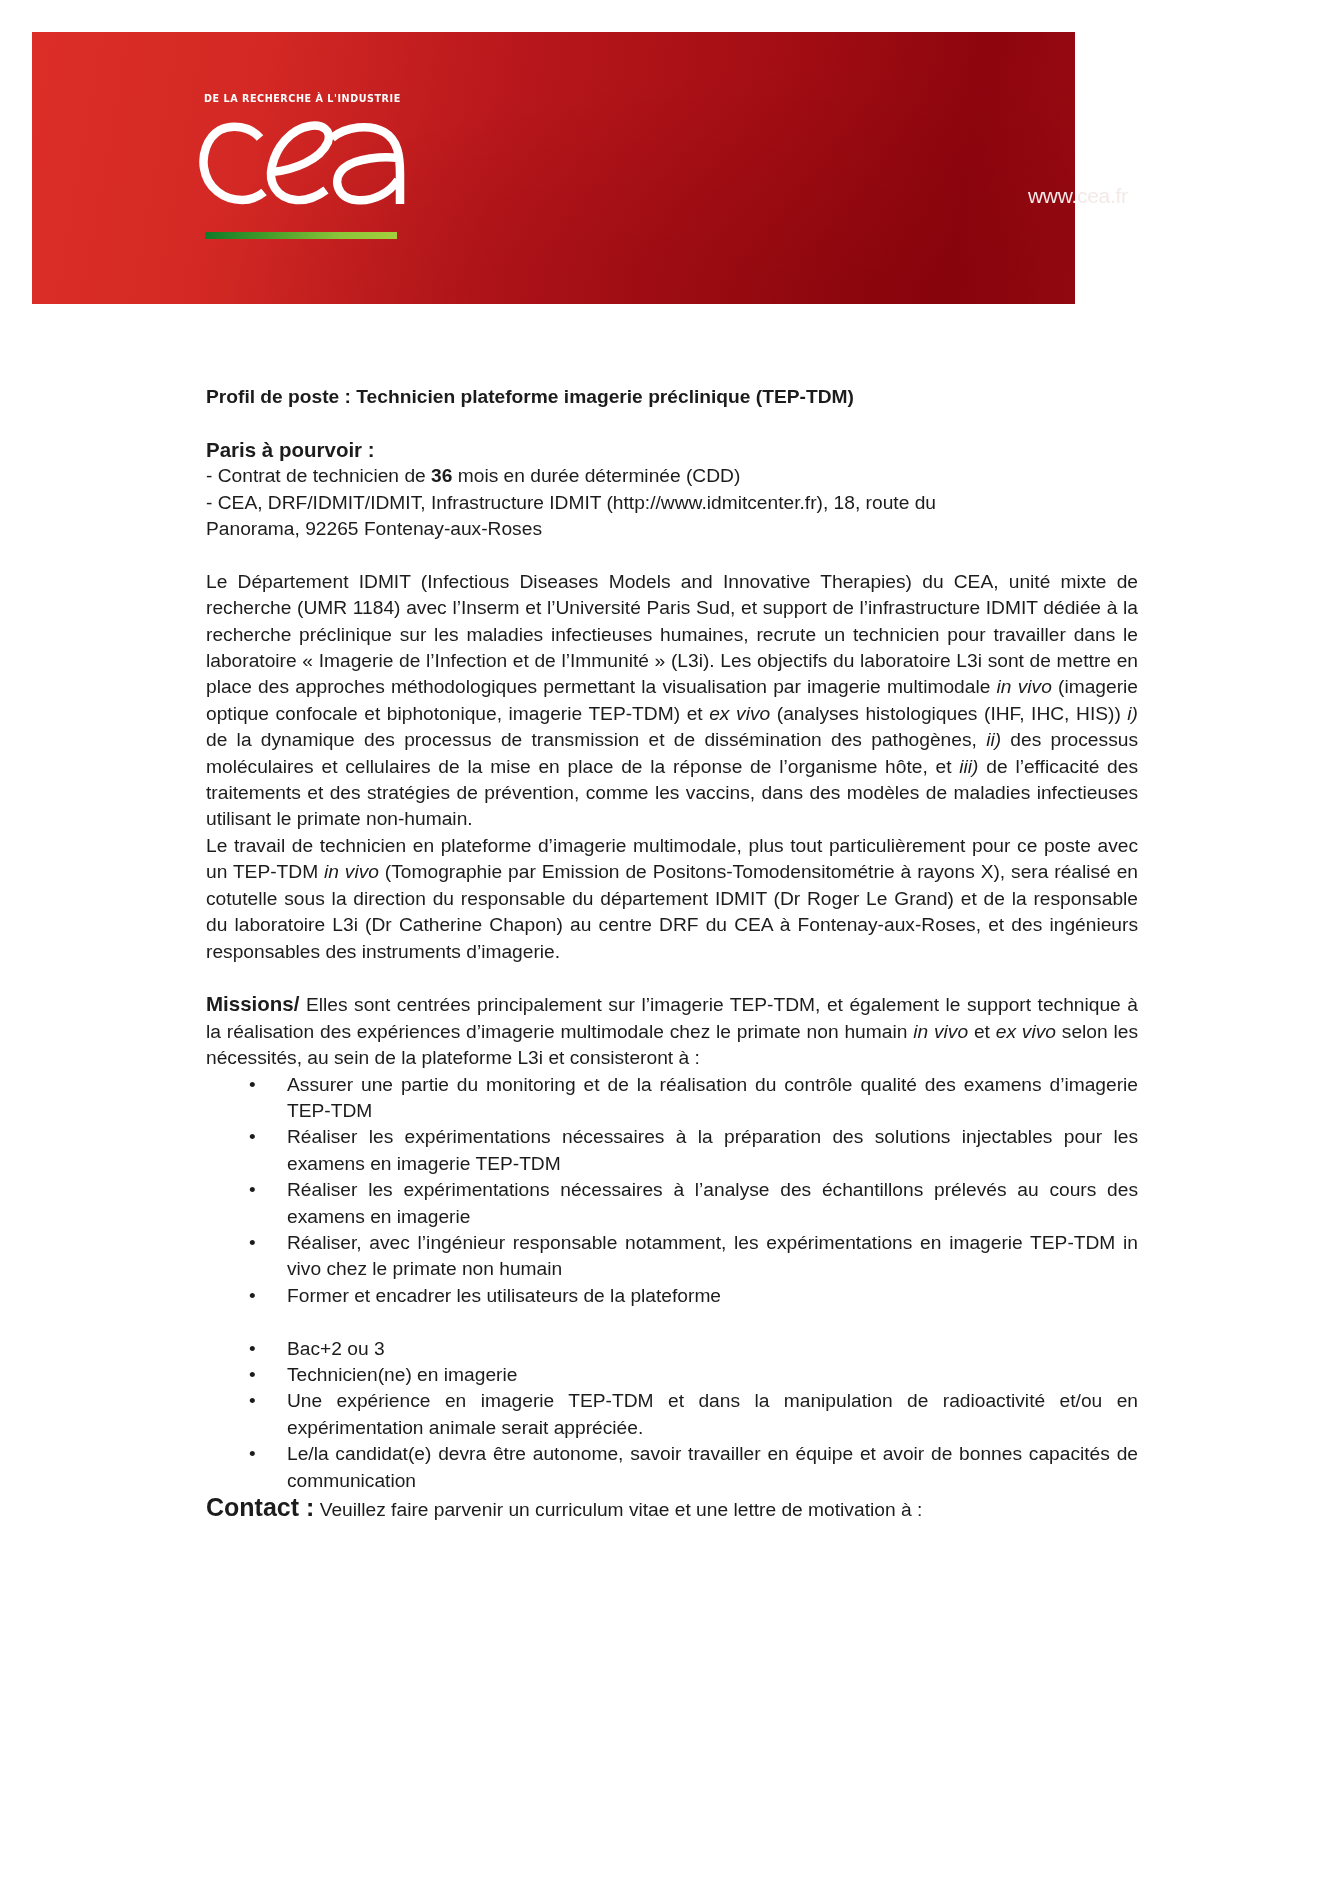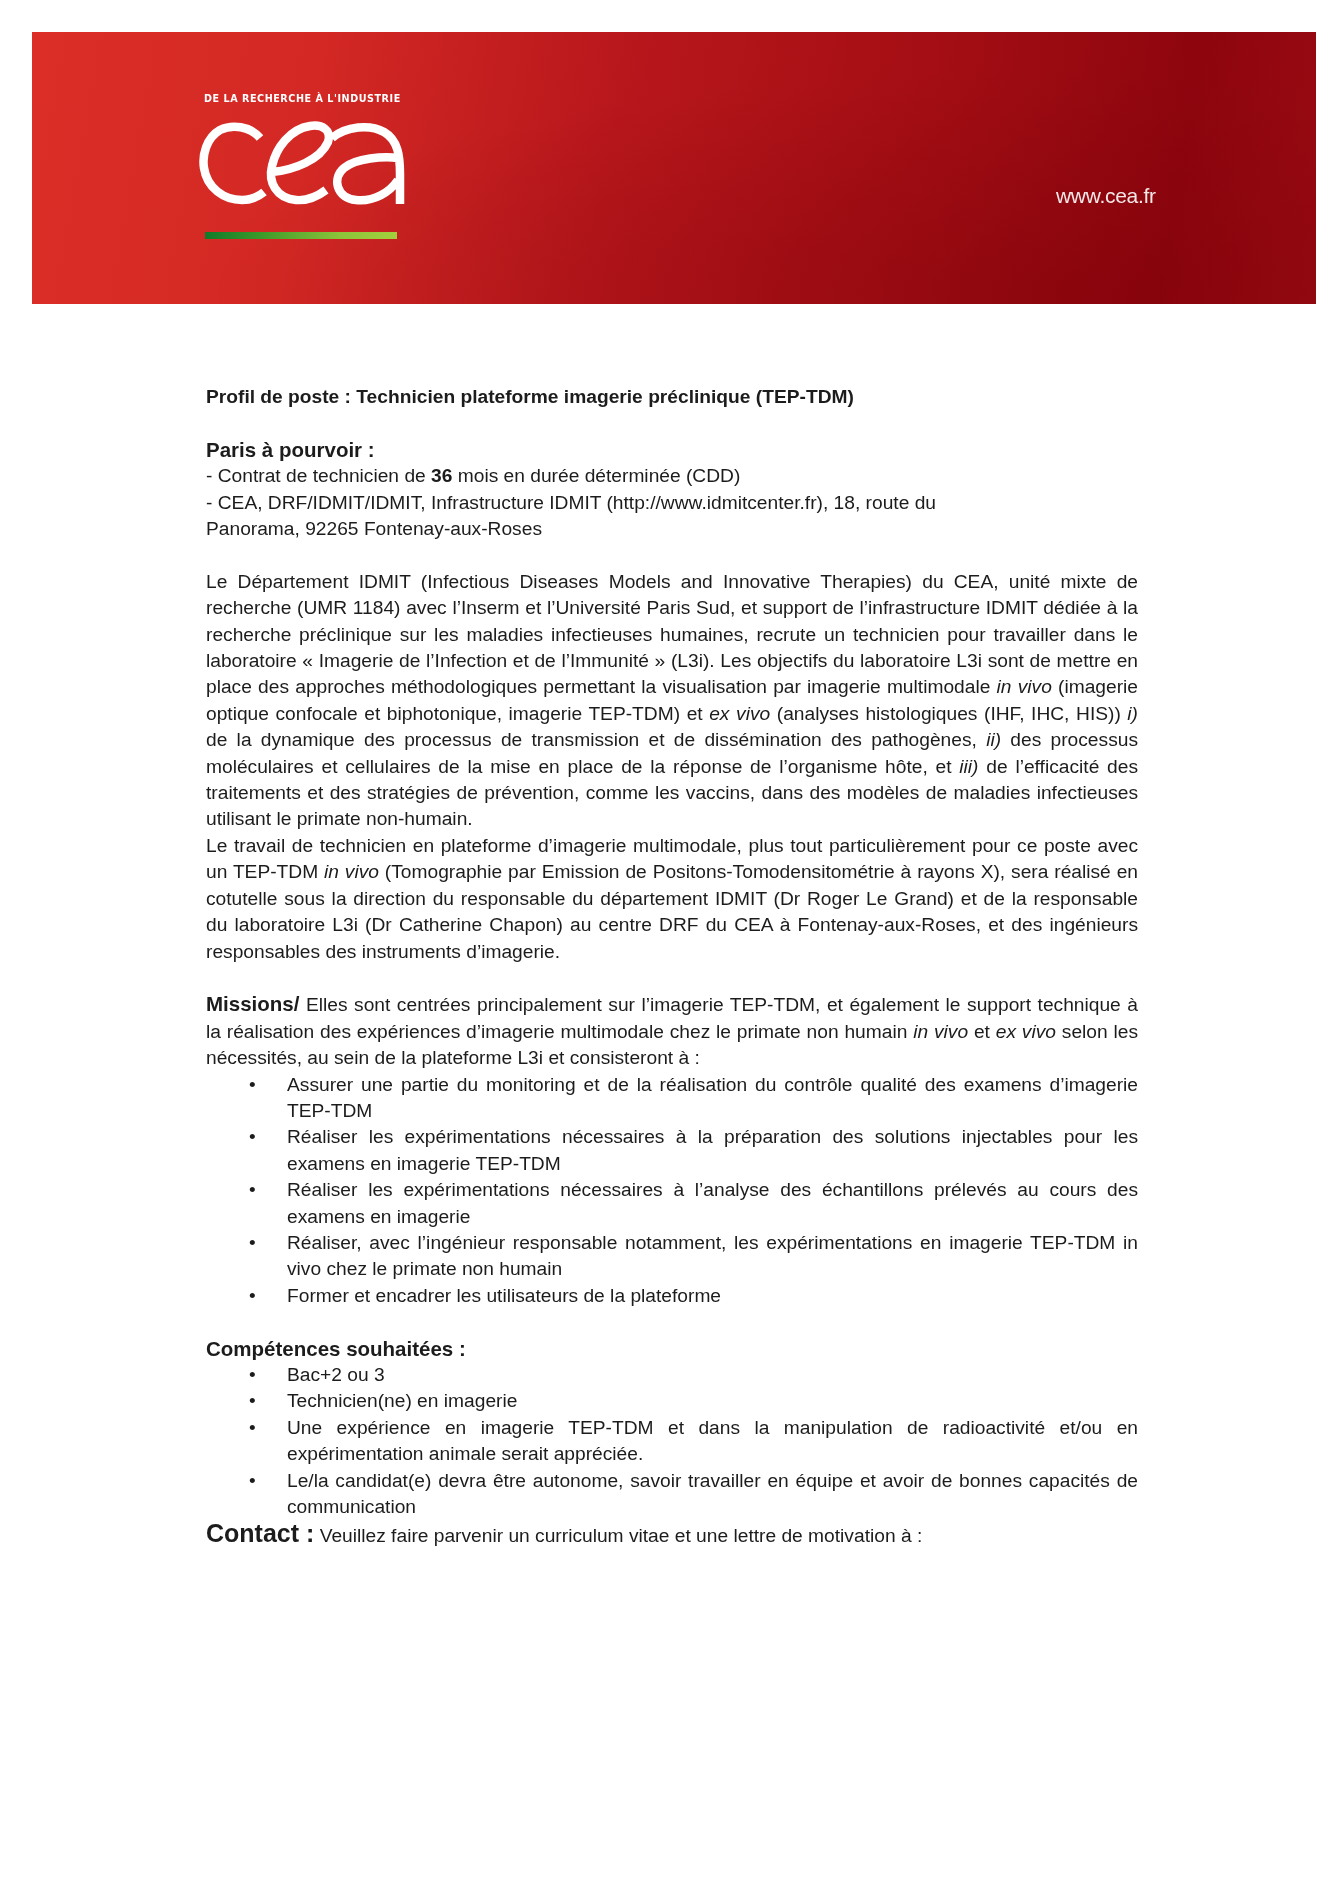--- a/index.html
+++ b/index.html
@@ -1,40 +1,40 @@
 <!DOCTYPE html>
 <html><head>
 <meta charset="utf-8">
 <style>
   html, body { margin: 0; padding: 0; background: #ffffff; }
   body {
     width: 1344px; height: 1900px; position: relative; overflow: hidden;
     font-family: "Liberation Sans", sans-serif; color: #1a1a1a;
   }
   .banner {
-    position: absolute; left: 32px; top: 32px; width: 1284px; height: 272px;
+    position: absolute; left: 32px; top: 32px; width: 1043px; height: 272px;
     background: linear-gradient(100deg, #dc2e27 0%, #d32824 22%, #b8171c 45%, #a20d13 70%, #8e050e 88%, #9a0a12 100%);
   }
   .banner::after {
     content: ""; position: absolute; inset: 0;
     background: radial-gradient(ellipse at 80% 95%, rgba(120,0,8,0.35), rgba(0,0,0,0) 60%);
   }
   .tagline {
     position: absolute; left: 172px; top: 61px; z-index: 2;
     font-family: "DejaVu Sans", sans-serif; font-weight: bold;
     font-size: 9.6px; letter-spacing: 0.55px; color: #ffffff; white-space: nowrap;
   }
   .logo-svg { position: absolute; left: 166px; top: 86px; z-index: 2; }
   .green-bar {
     position: absolute; left: 173px; top: 200px; width: 192px; height: 7px; z-index: 2;
     background: linear-gradient(90deg, #0f7a2a 0%, #3f9a2a 30%, #8cc43a 70%, #a4cf3c 100%);
   }
   .website {
     position: absolute; left: 996px; top: 152px; z-index: 2;
-    font-size: 21px; color: #f4e9e9; letter-spacing: -0.3px; margin-left: 28px;
+    font-size: 21px; color: #f4e9e9; letter-spacing: -0.3px;
   }
   .doc {
     position: absolute; left: 206px; top: 384px; width: 932px;
     font-size: 19.2px; line-height: 26.4px; color: #1c1c1c;
   }
   .doc p { margin: 0; }
   .title { font-weight: bold; font-size: 19.2px; }
   .h { font-weight: bold; font-size: 20.5px; }
   .gap { height: 26.4px; }
   .justify-last { text-align: justify; text-align-last: left; }
@@ -89,21 +89,20 @@
       <li class="justify-last"><span class="dot">•</span><span>Assurer une partie du monitoring et de la réalisation du contrôle qualité des examens d’imagerie TEP-TDM</span></li>
       <li class="justify-last"><span class="dot">•</span><span>Réaliser les expérimentations nécessaires à la préparation des solutions injectables pour les examens en imagerie TEP-TDM</span></li>
       <li class="justify-last"><span class="dot">•</span><span>Réaliser les expérimentations nécessaires à l’analyse des échantillons prélevés au cours des examens en imagerie</span></li>
       <li class="justify-last"><span class="dot">•</span><span>Réaliser, avec l’ingénieur responsable notamment, les expérimentations en imagerie TEP-TDM in vivo chez le primate non humain</span></li>
       <li class="justify-last"><span class="dot">•</span><span>Former et encadrer les utilisateurs de la plateforme</span></li>
     </ul>
   </section>
   <div class="gap"></div>
 
   <section>
-    <p class="h">Compétences souhaitées :</p>
     <ul class="bullets">
       <li><span class="dot">•</span><span>Bac+2 ou 3</span></li>
       <li><span class="dot">•</span><span>Technicien(ne) en imagerie</span></li>
       <li class="justify-last"><span class="dot">•</span><span>Une expérience en imagerie TEP-TDM et dans la manipulation de radioactivité et/ou en expérimentation animale serait appréciée.</span></li>
       <li class="justify-last"><span class="dot">•</span><span>Le/la candidat(e) devra être autonome, savoir travailler en équipe et avoir de bonnes capacités de communication</span></li>
     </ul>
   </section>
 
   <section>
     <p><span class="bold" style="font-size:25px">Contact :</span><span> Veuillez faire parvenir un curriculum vitae et une lettre de motivation à :</span></p>

